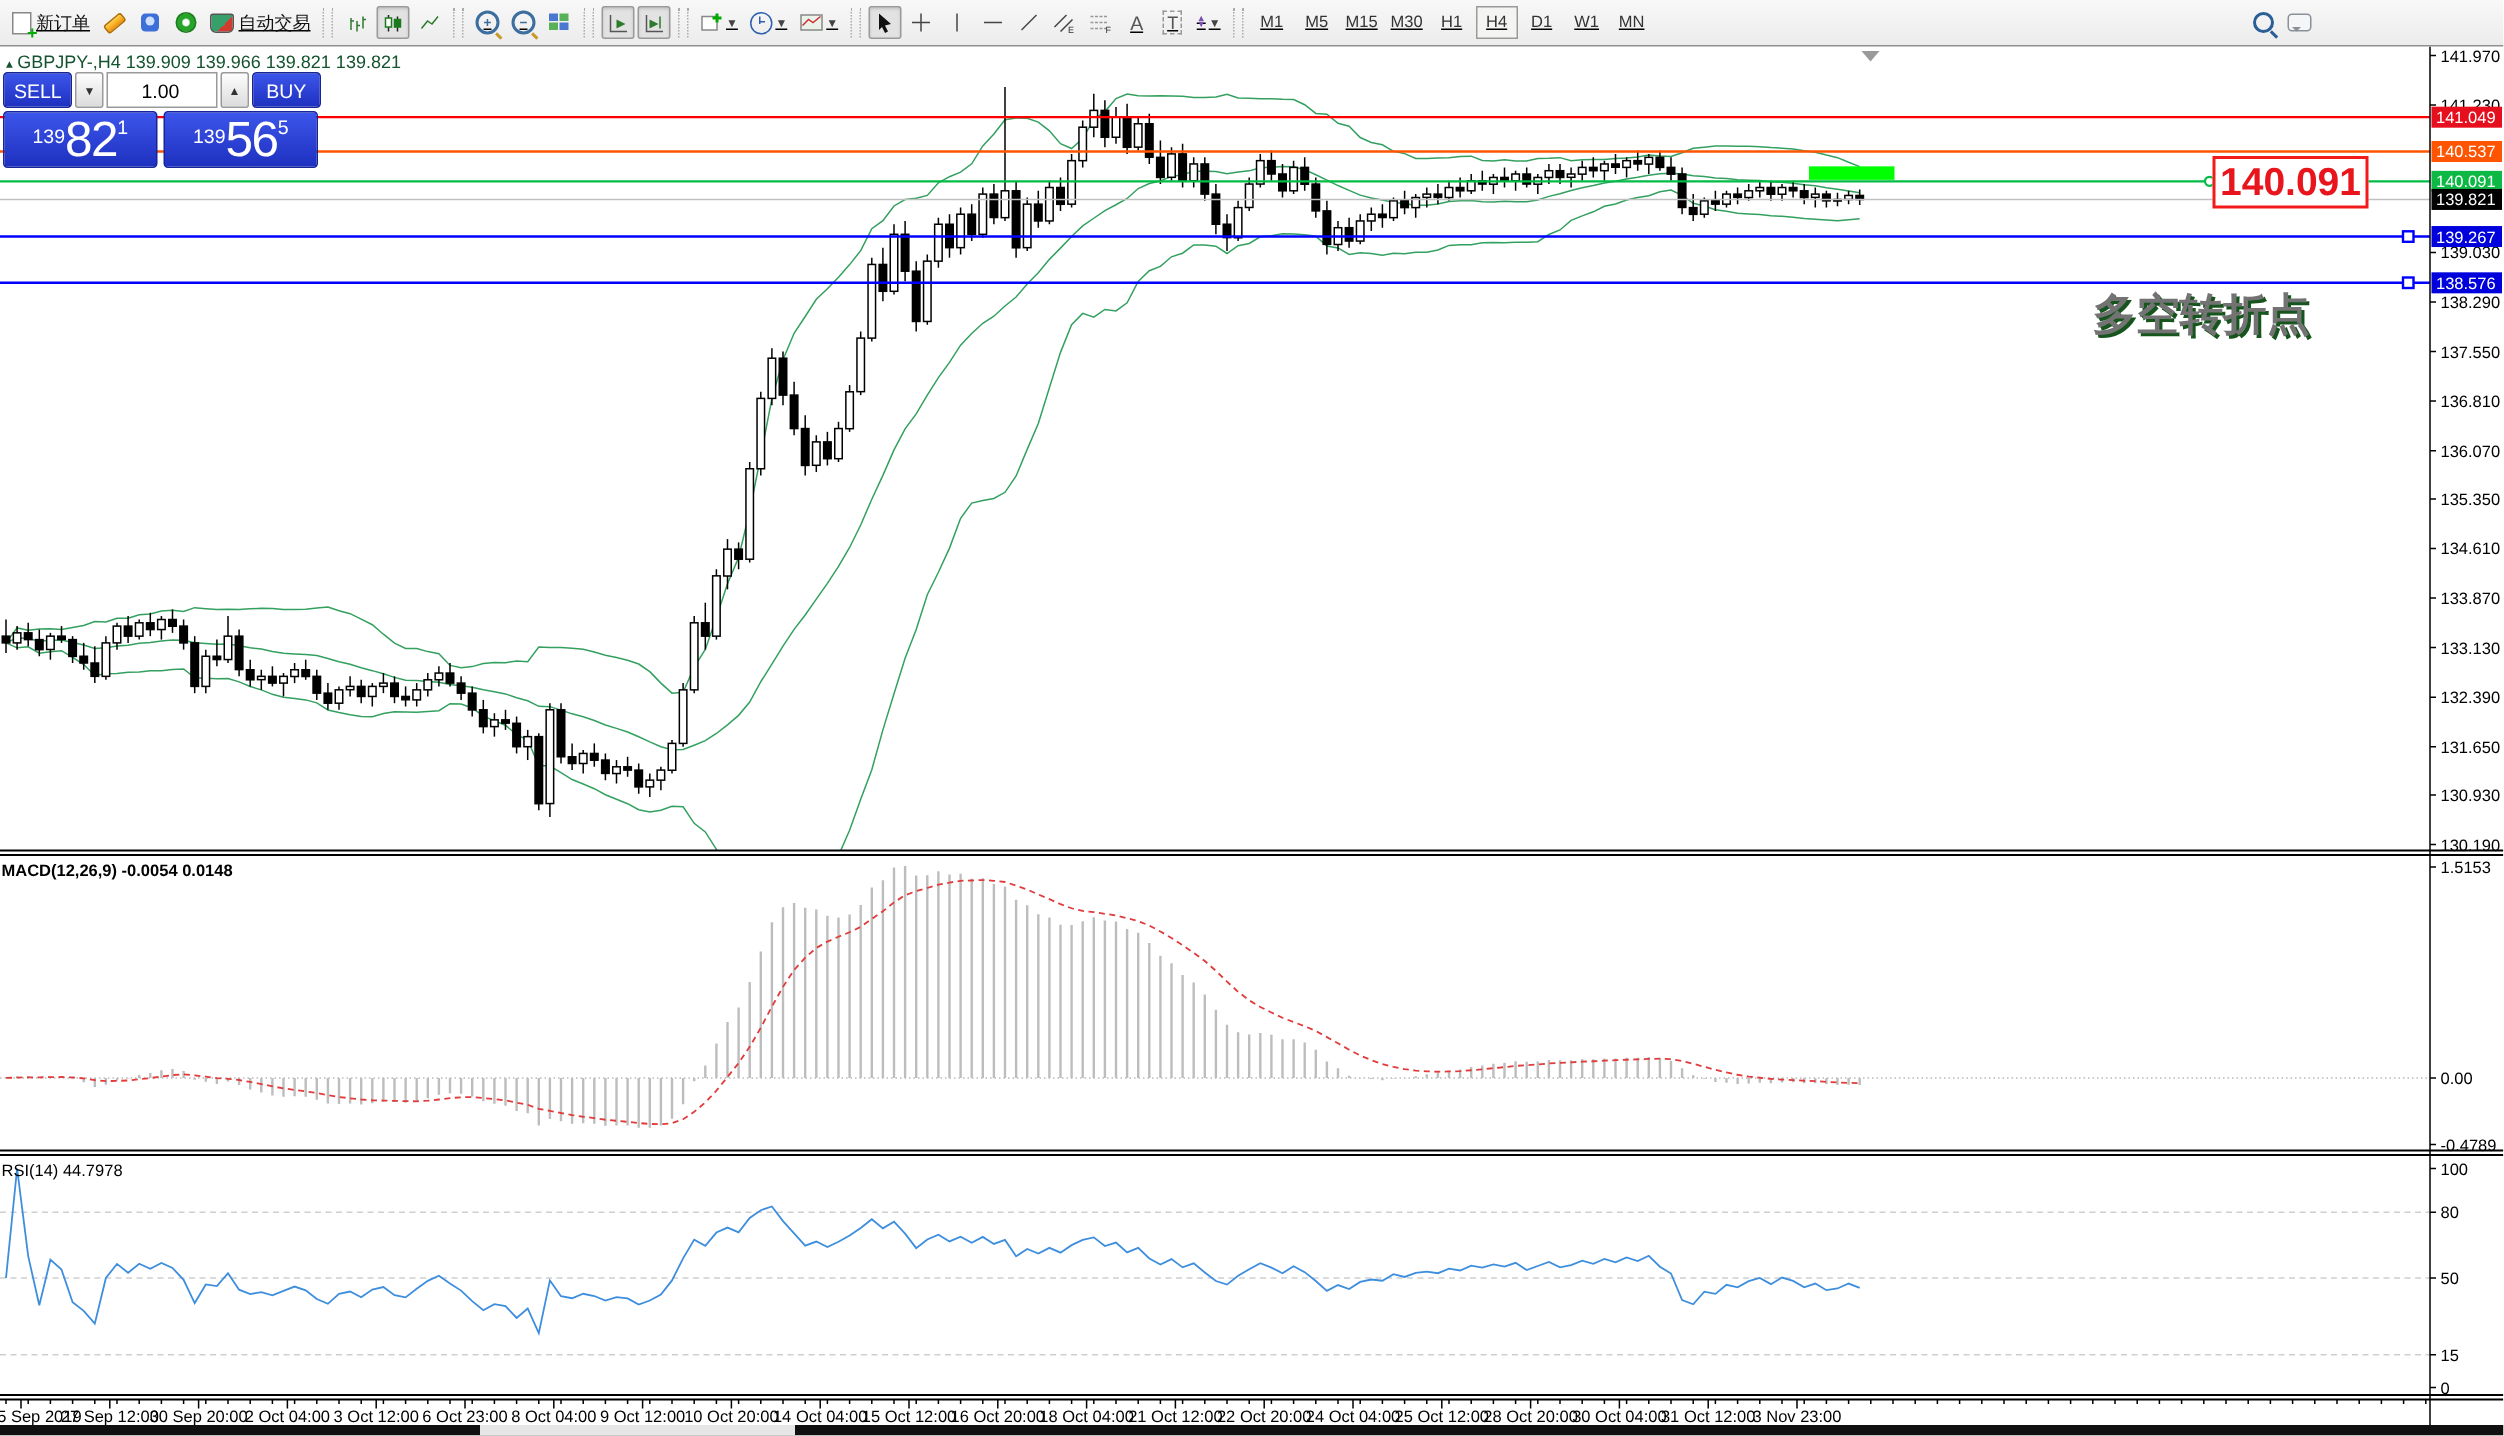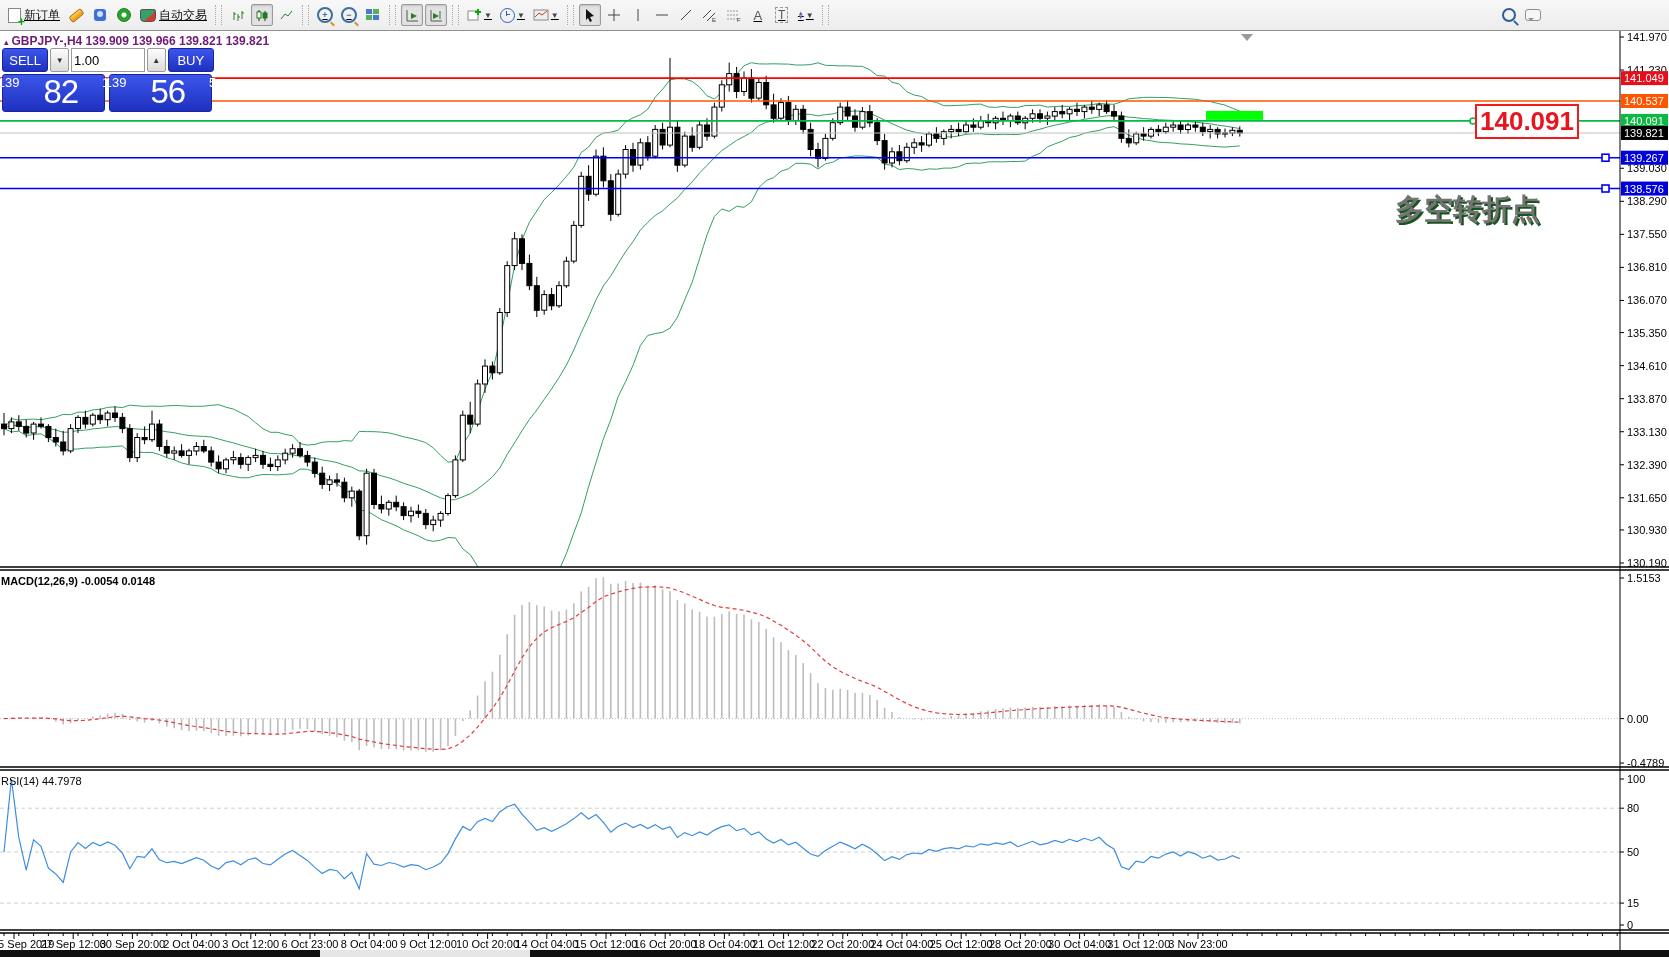--- a/index.html
+++ b/index.html
@@ -38,36 +38,36 @@
   .i-zoom::after{content:"";position:absolute;right:-4px;bottom:-4px;width:5px;height:2px;background:#c79a2a;transform:rotate(45deg);}
   .i-clock{width:13px;height:13px;border:1.5px solid #2f5fb0;border-radius:50%;position:relative;}
   .i-clock::after{content:"";position:absolute;left:5px;top:2px;width:1.5px;height:5px;background:#2f5fb0;}
   .i-clock::before{content:"";position:absolute;left:5px;top:5px;width:4px;height:1.5px;background:#2f5fb0;}
   .i-chat{width:14px;height:10px;border:1.5px solid #8a9097;border-radius:3px;position:relative;background:#f4f6f8;}
   .i-chat::after{content:"";position:absolute;left:2px;bottom:-4px;border:3px solid transparent;border-top-color:#8a9097;}
   .lens{width:10px;height:10px;border:2px solid #2b5e97;border-radius:50%;position:relative;}
   .lens::after{content:"";position:absolute;right:-5px;bottom:-4px;width:6px;height:2px;background:#2b5e97;transform:rotate(45deg);}
   .updown{display:flex;flex-direction:column;line-height:4px;font-size:6px;color:#7a4fb0;}
   
-  #symbol-header{position:absolute;left:4px;top:34px;font-size:12px;font-weight:bold;color:#701a75;z-index:5;}
+  #symbol-header{position:absolute;left:4px;top:34px;font-size:12px;font-weight:normal;color:#14532d;z-index:5;}
   #symbol-header .tri{font-size:9px;margin-right:3px;}
   
   #order-panel{position:absolute;left:2px;top:48px;width:212px;z-index:10;}
   .op-row1{display:flex;height:24px;}
   .op-btn{background:linear-gradient(#3c55ea,#1e31c0);color:#fff;border:1px solid #16249c;border-radius:3px;
           font-size:13px;display:flex;align-items:center;justify-content:center;}
   .op-sell{width:48px;}
   .op-buy{width:48px;margin-left:2px;}
   .op-step{width:18px;background:linear-gradient(#fdfdfd,#dcdcdc);border:1px solid #9a9a9a;border-radius:2px;
            font-size:8px;color:#333;display:flex;align-items:center;justify-content:center;margin-left:2px;}
-  #volume-input{width:66px;margin-left:2px;border:1px solid #9a9a9a;font-size:13px;text-align:left;padding-right:4px;
+  #volume-input{width:66px;margin-left:2px;border:1px solid #9a9a9a;font-size:13px;text-align:center;padding-right:4px;
            font-family:"Liberation Sans",sans-serif;}
   .op-row2{display:flex;margin-top:2px;height:38px;}
   .op-price{background:linear-gradient(#3c55ea,#1e31c0);border:1px solid #16249c;border-radius:3px;color:#fff;
-            width:103px;display:flex;align-items:flex-start;justify-content:center;padding-bottom:1px;box-sizing:border-box;gap:24px;}
+            width:103px;display:flex;align-items:center;justify-content:center;padding-bottom:1px;box-sizing:border-box;}
   .op-price + .op-price{margin-left:4px;}
   .p-small{font-size:13px;margin-bottom:4px;}
   .p-big{font-size:33px;line-height:33px;font-weight:400;letter-spacing:-1px;}
   .p-sup{font-size:13px;margin-bottom:16px;}
   
   .ind-label{position:absolute;left:1px;font-size:11px;color:#000;z-index:5;}
   
   #price-box{position:absolute;left:1475px;top:104px;width:100px;height:31px;border:2px solid #f21a1a;
       background:#fff;color:#e8151c;font-size:26px;font-weight:bold;display:flex;align-items:center;justify-content:center;z-index:6;}
   
@@ -222,20 +222,31 @@
     </div>
     <div class="tb">
       <span class="updown">
           <span>▲</span>
           <span>▼</span>
         </span>
       <span class="caret">▼</span>
     </div>
   </div>
   <div class="grip"></div>
+  <div class="tb-group" id="tf-group">
+      <div class="tf-btn">M1</div>
+      <div class="tf-btn">M5</div>
+      <div class="tf-btn">M15</div>
+      <div class="tf-btn">M30</div>
+      <div class="tf-btn">H1</div>
+      <div class="tf-btn active">H4</div>
+      <div class="tf-btn">D1</div>
+      <div class="tf-btn">W1</div>
+      <div class="tf-btn">MN</div>
+    </div>
   <div class="tb-right">
     <div class="tb">
         <span class="lens"></span>
       </div>
     <div class="tb">
         <span class="i-chat"></span>
       </div>
   </div>
 </div>
 

